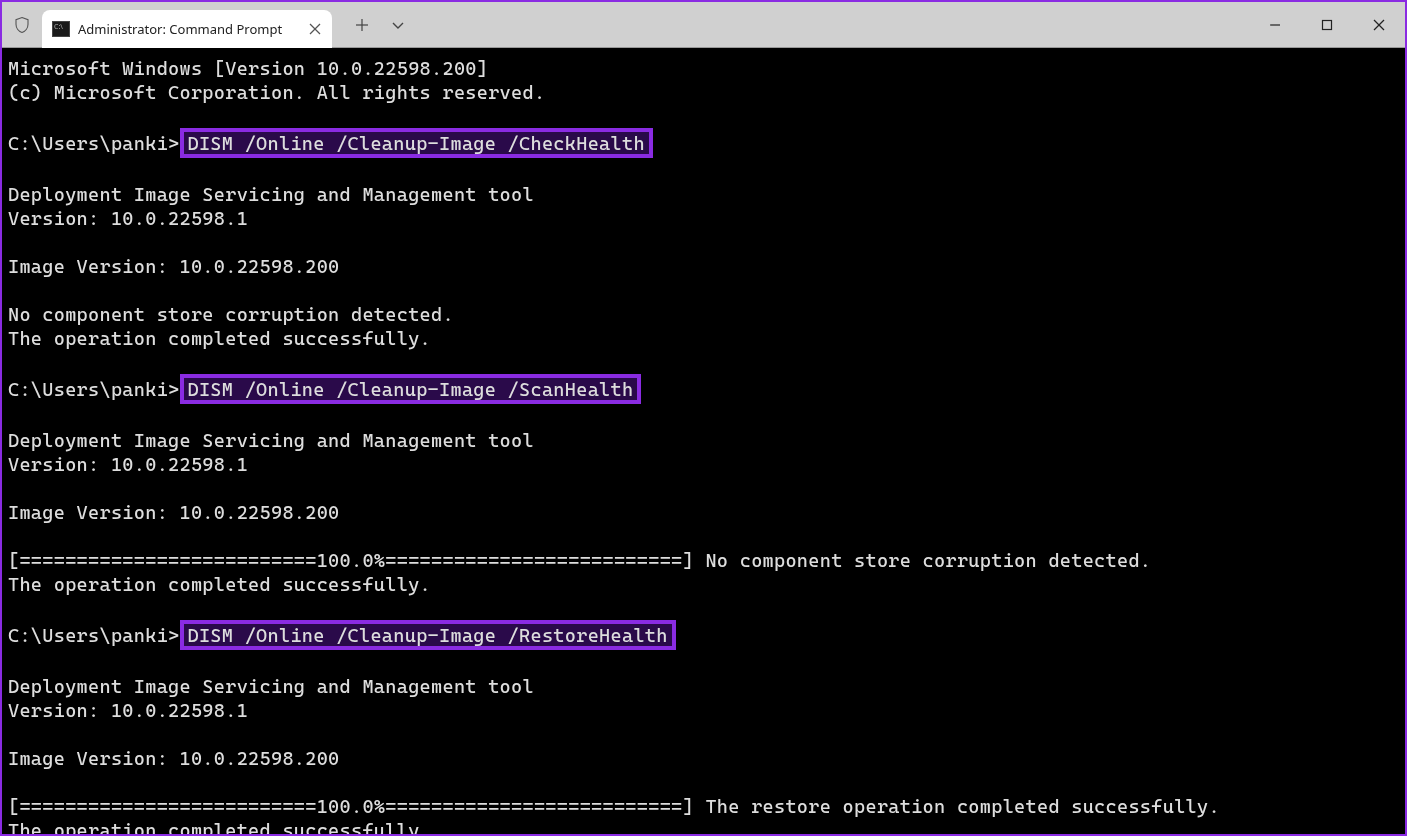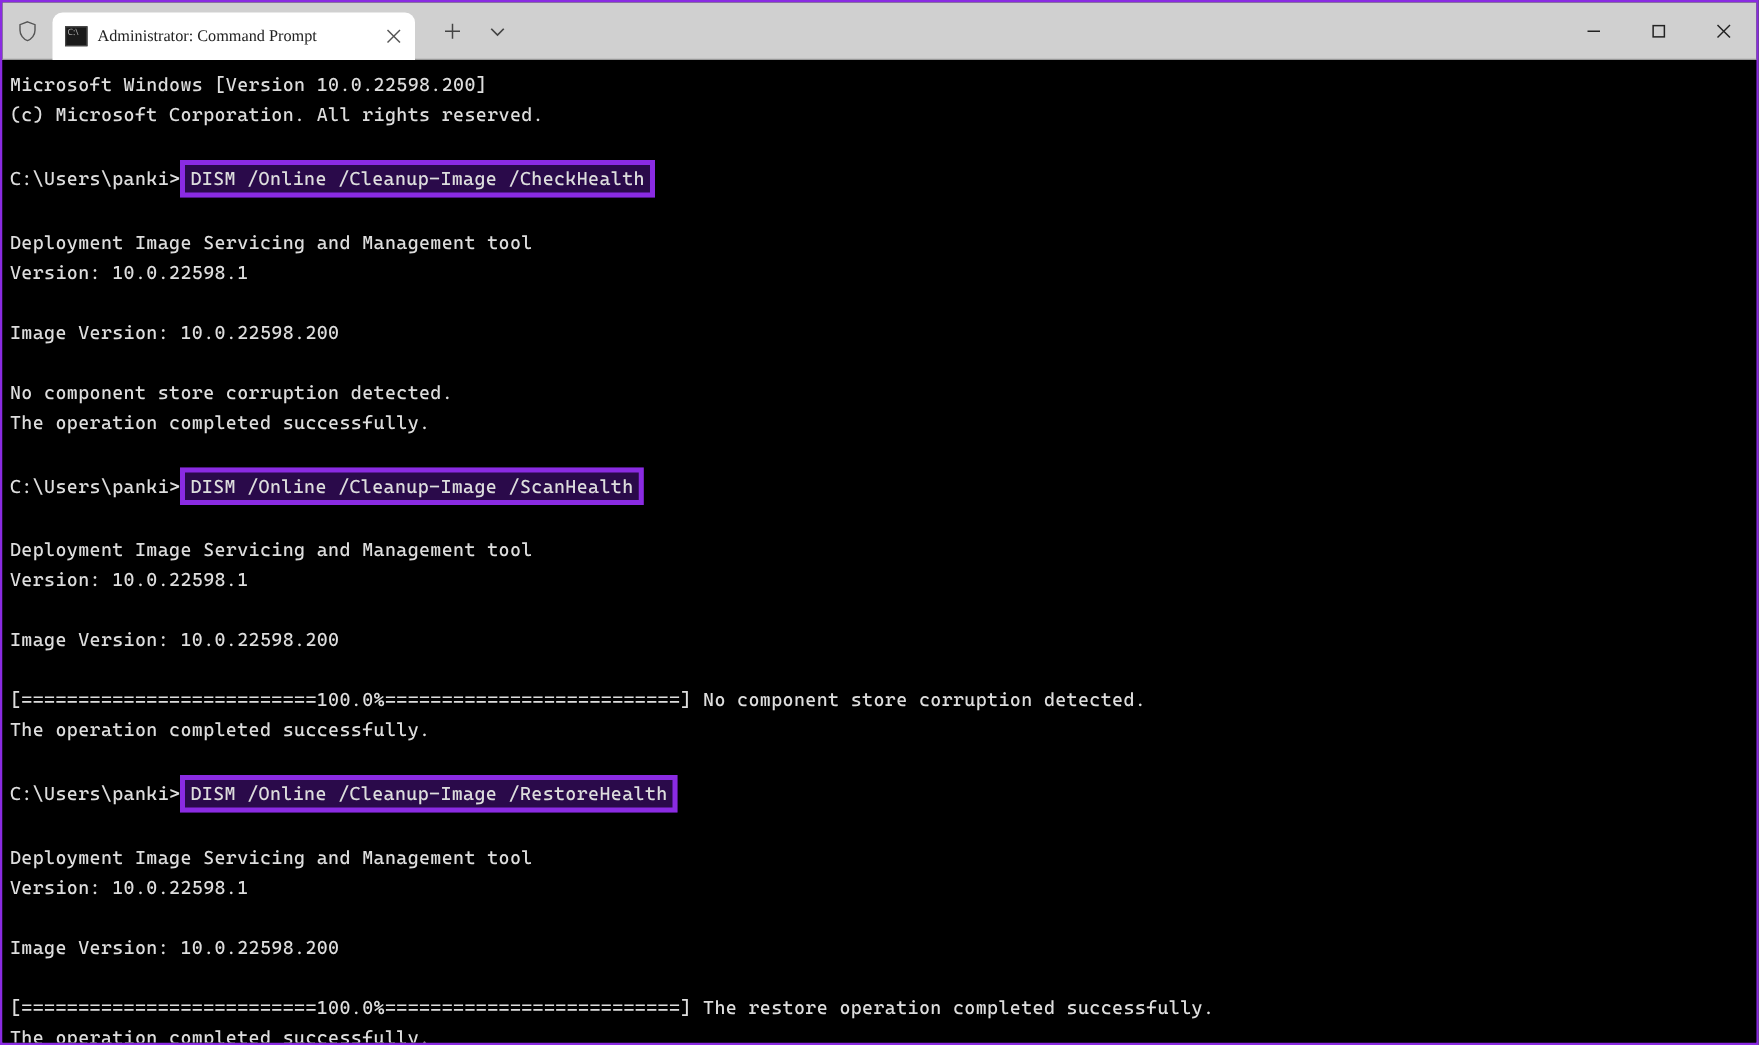--- a/index.html
+++ b/index.html
@@ -47,21 +47,20 @@
   .tab-icon span {
     font-size: 7px; color: #aaa; line-height: 1;
   }
   .tab-title {
     flex: 1;
     font-size: 13px;
     color: #222;
     white-space: nowrap;
     overflow: hidden;
     text-overflow: clip;
-    font-family: Liberation Serif, serif;
   }
   .tab-close {
     width: 22px; height: 22px;
     display: flex; align-items: center; justify-content: center;
     color: #555;
     font-size: 14px;
     border-radius: 3px;
   }
   .tb-after-tabs {
     display: flex; align-items: center; height: 100%;
@@ -77,21 +76,21 @@
     width: 52px; height: 46px;
     display: flex; align-items: center; justify-content: center;
     color: #222;
   }
   .win-btn svg { width: 12px; height: 12px; }
   .terminal {
     flex: 1;
     background: #000;
     color: #ddd;
     font-family: Consolas, 'Cascadia Mono', monospace;
-    font-size: 15px;
+    font-size: 19px;
     line-height: 24px;
     letter-spacing: 0.3px;
     padding: 8px 6px;
     white-space: pre;
     overflow: hidden;
   }
   .hl {
     border: 4px solid #8a2be2;
     background: #2a0a4a;
     padding: 0 4px;

